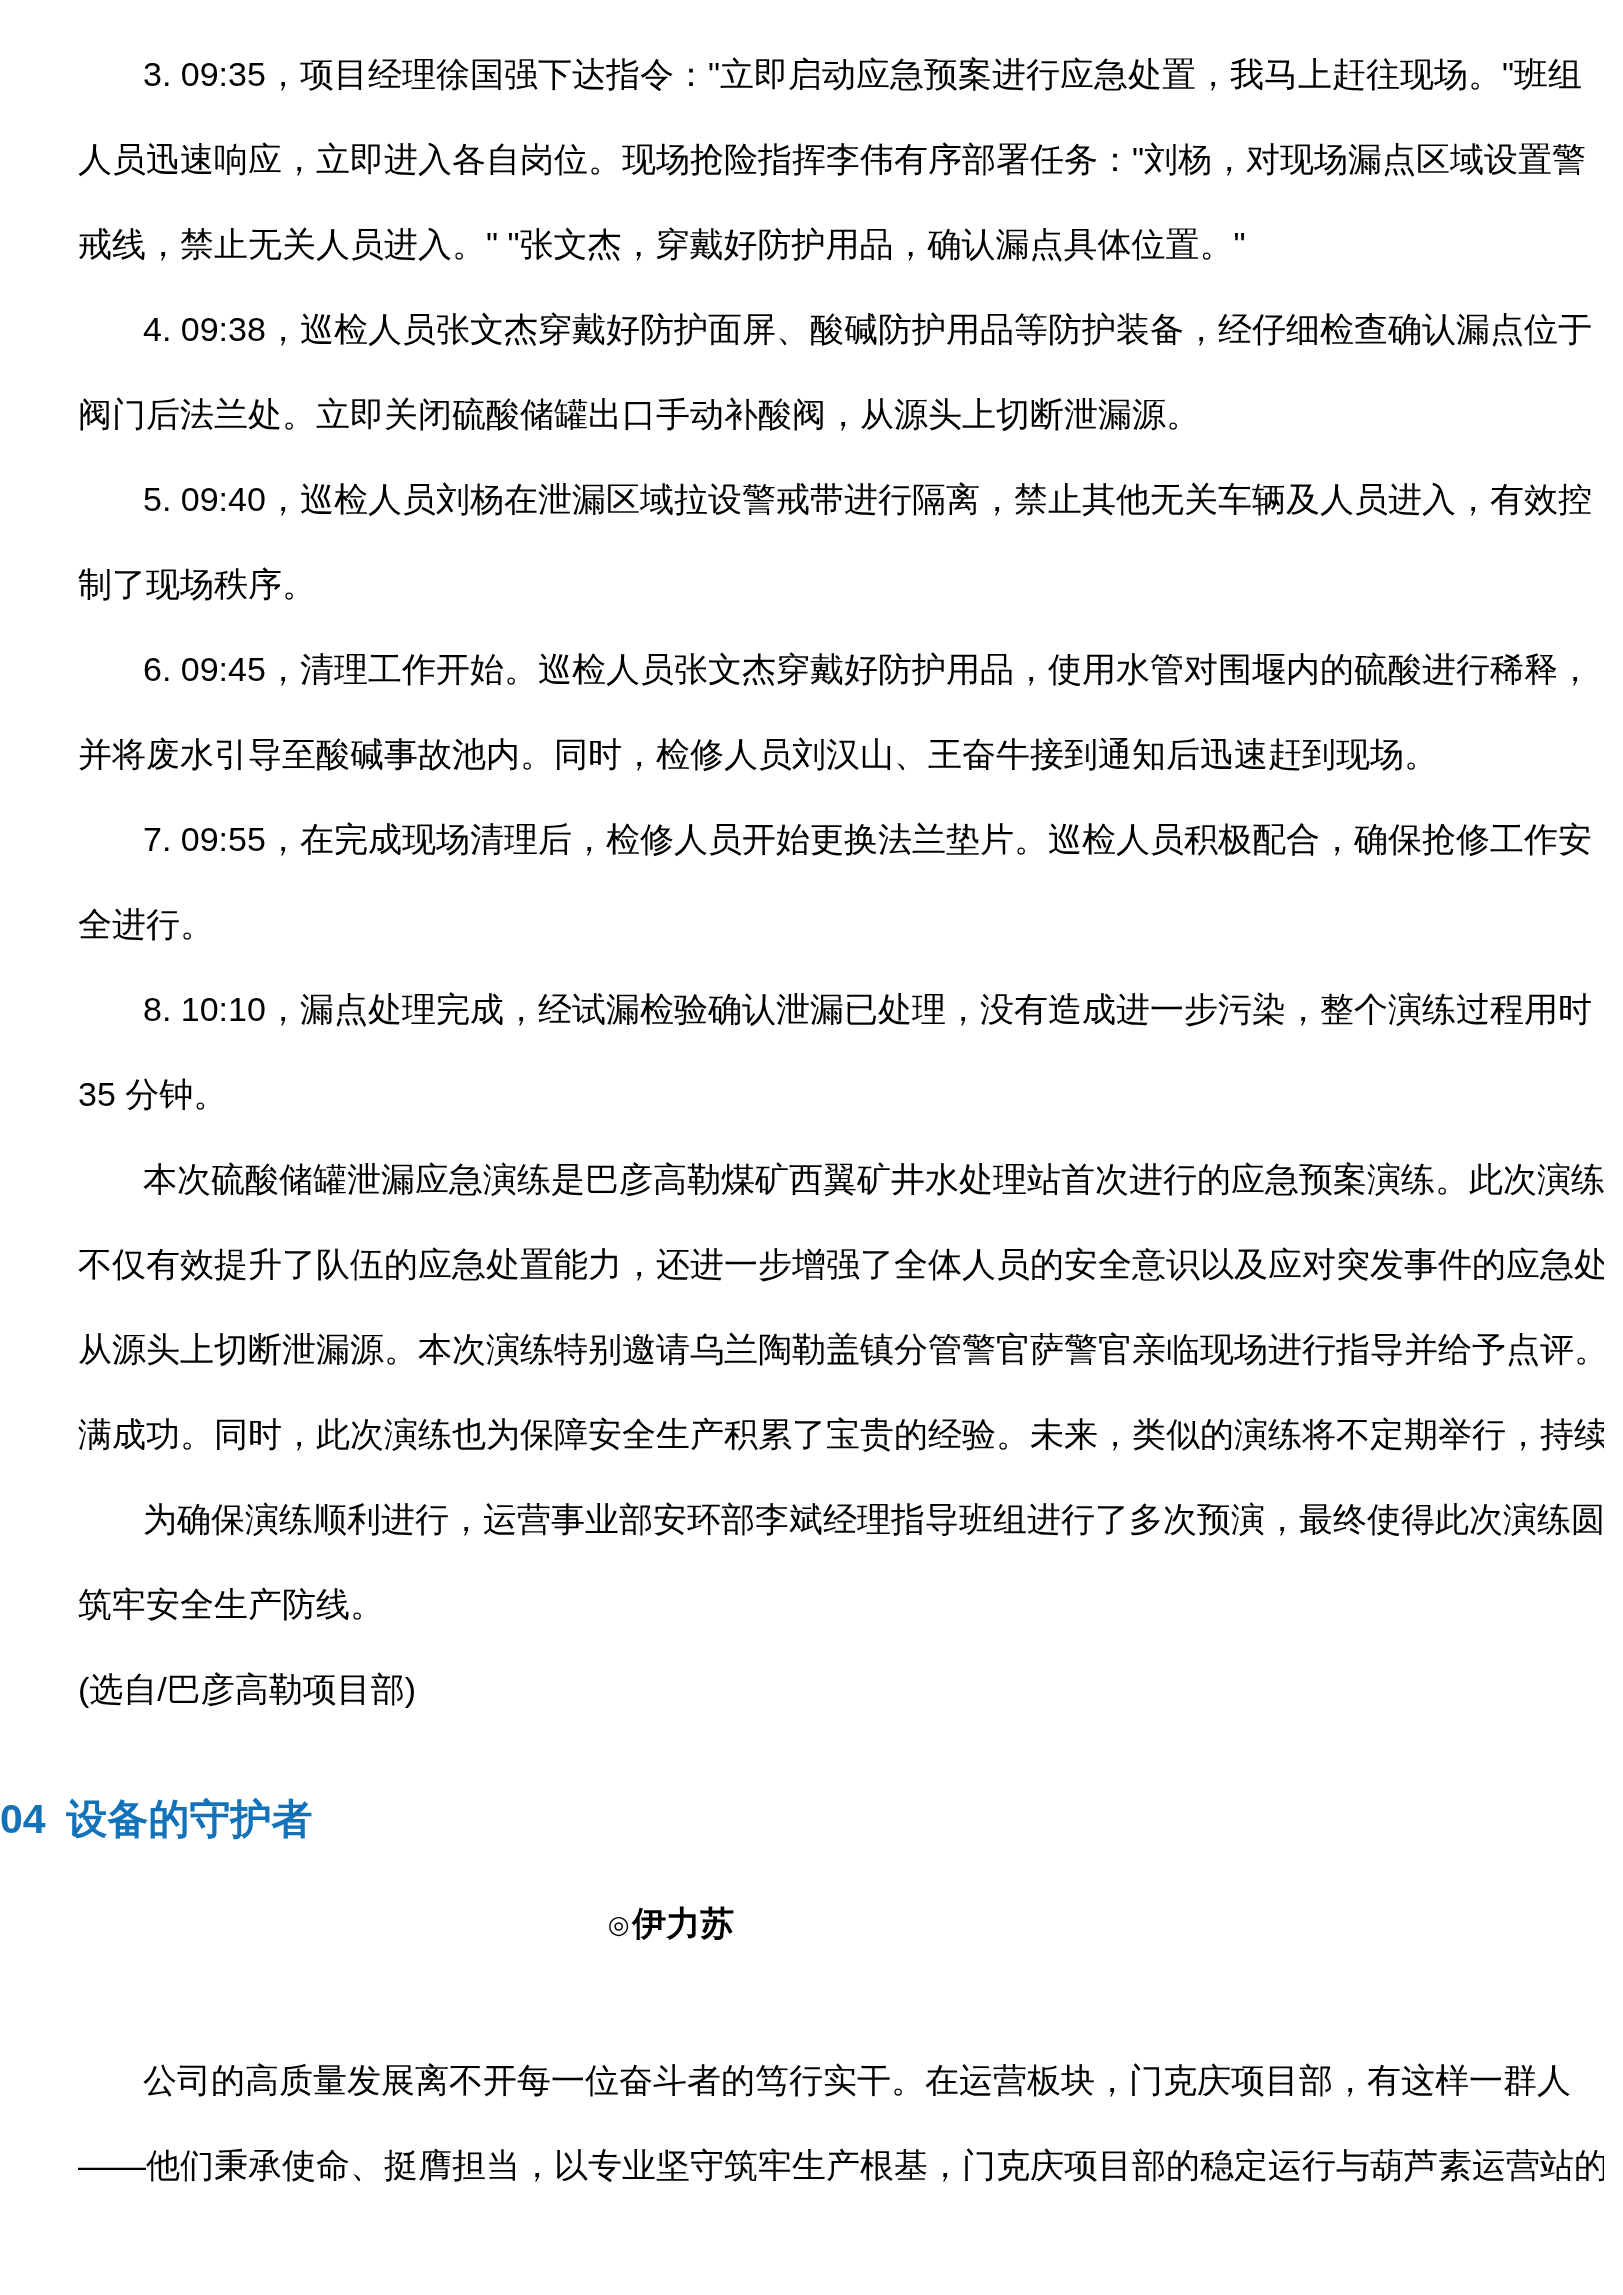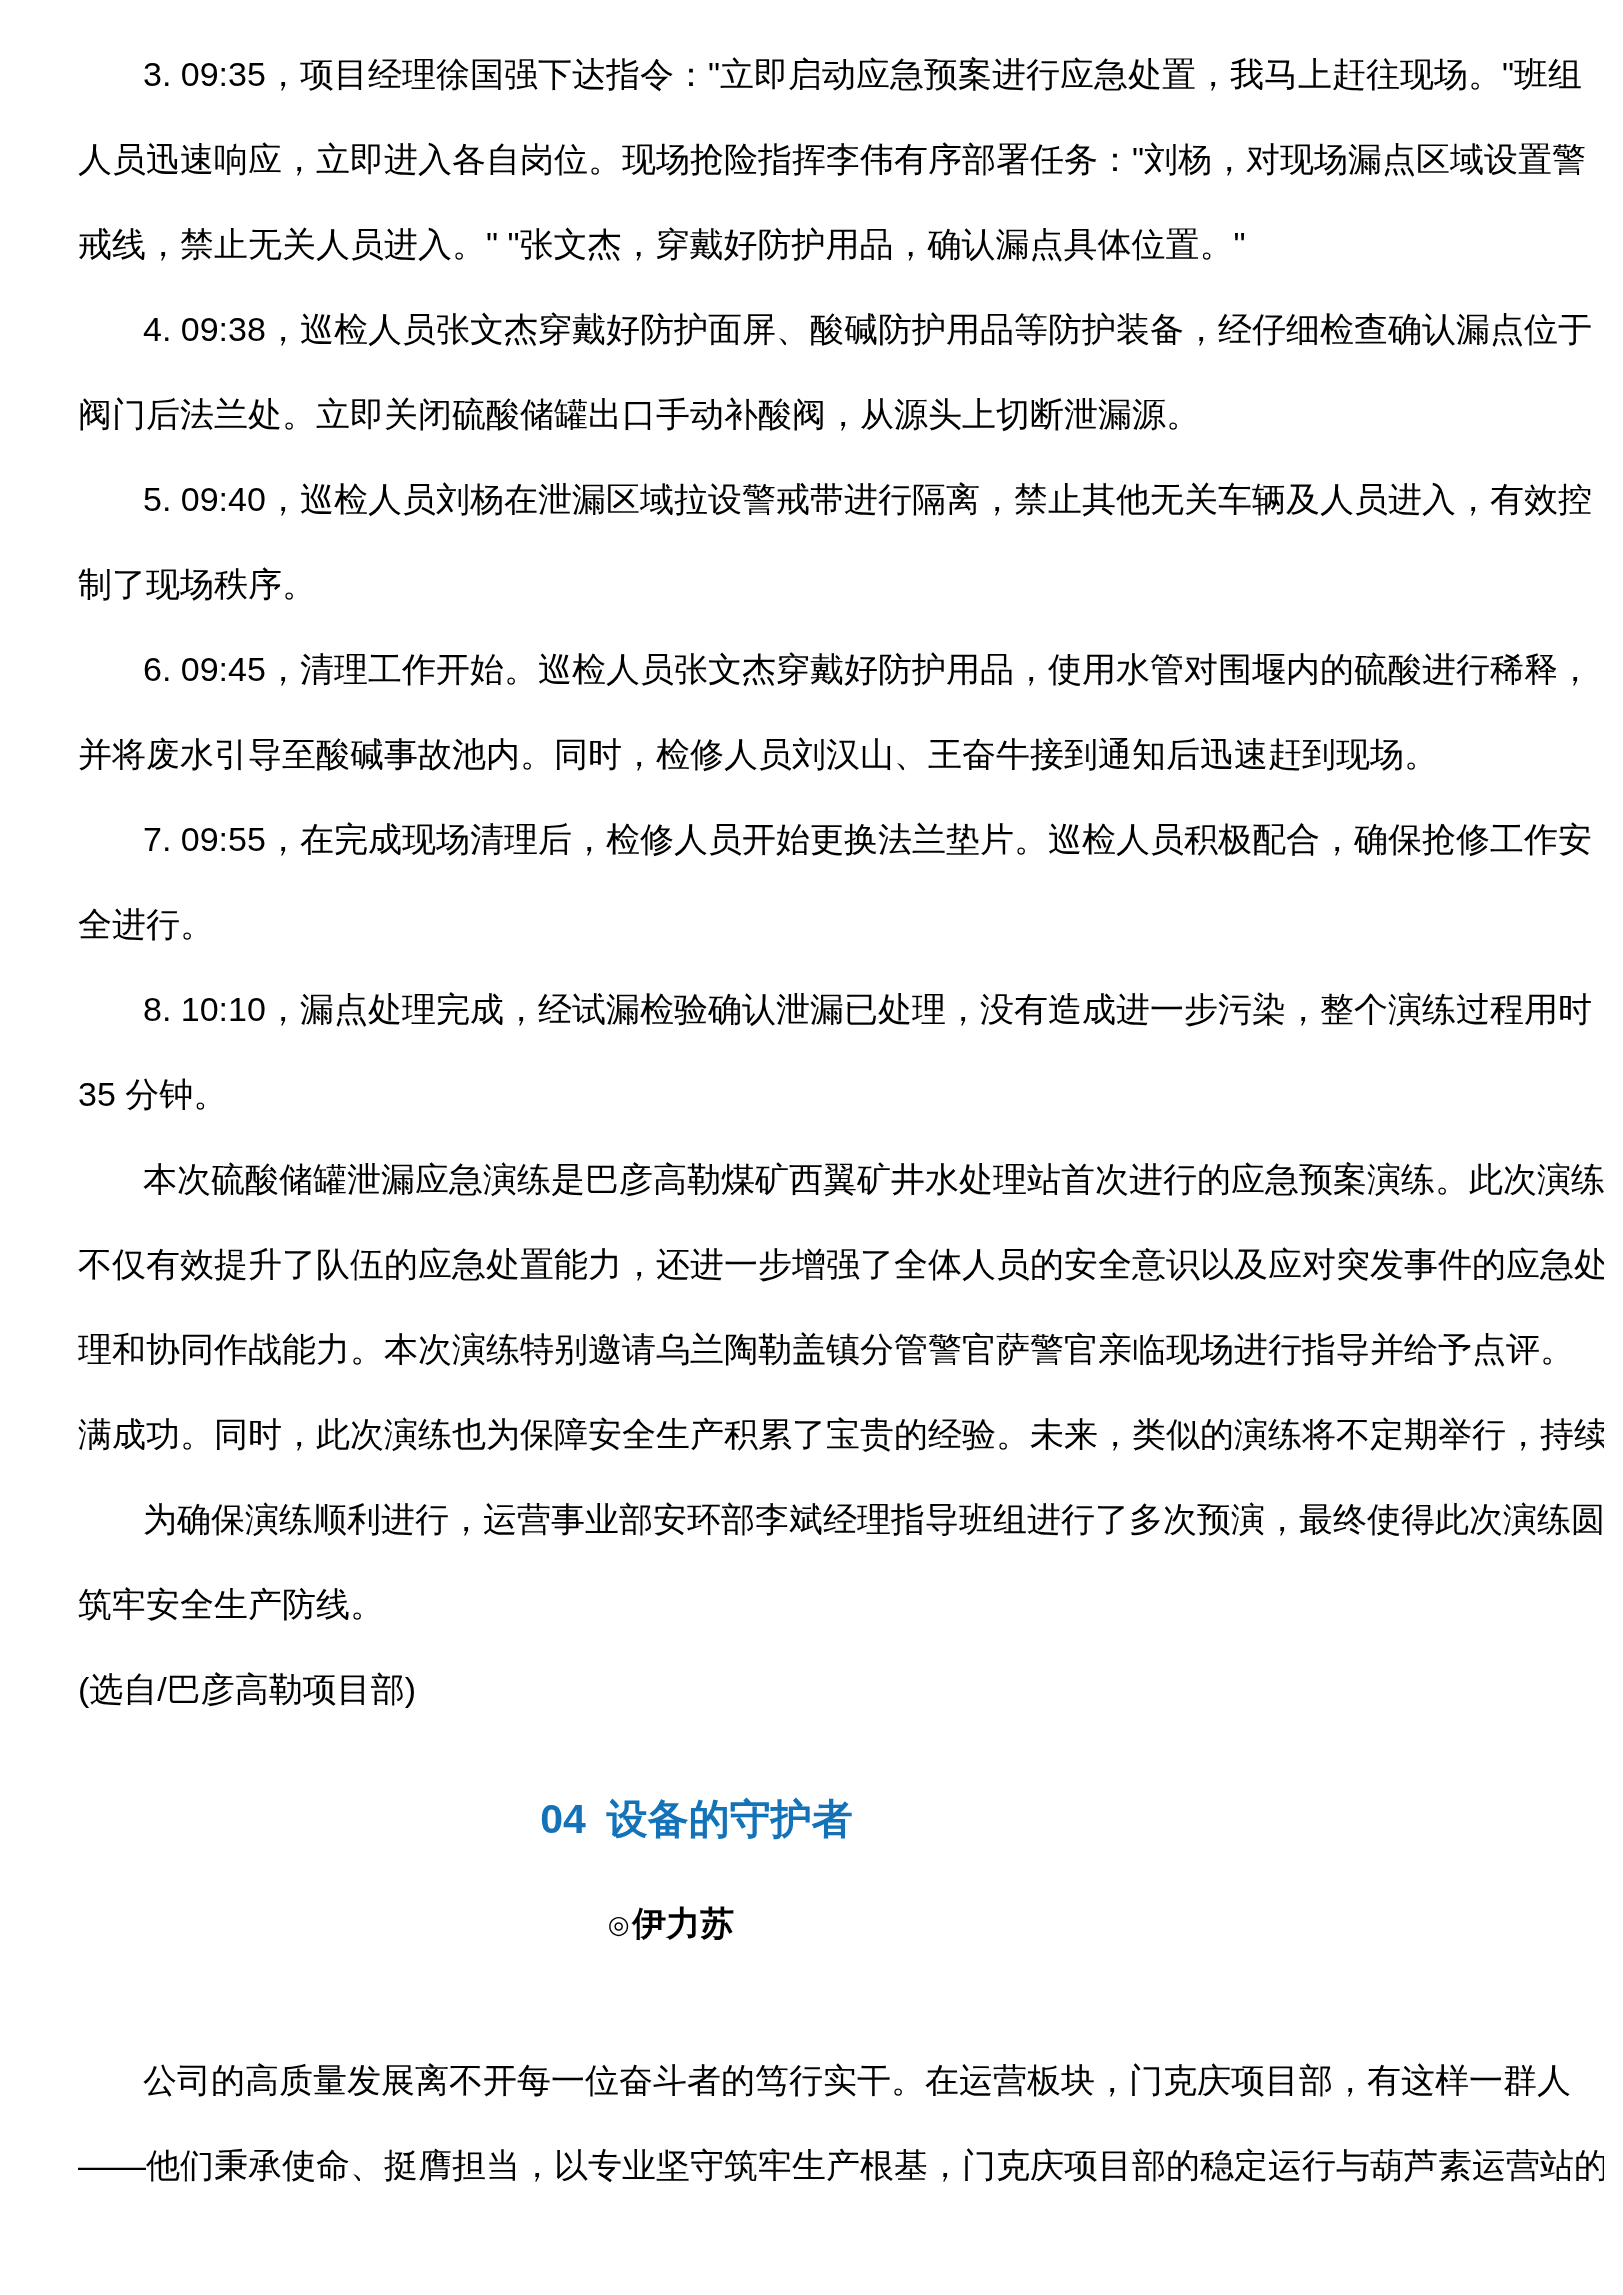--- a/index.html
+++ b/index.html
@@ -31,21 +31,20 @@
   .line.indent { padding-left: 65px; }
   .citation {
     text-align: left;
     padding-right: 49px;
   }
   .heading {
     margin: 45px 0 0 -78px;
     width: 1393px;
     height: 85px;
     line-height: 85px;
-    text-align: center;
     font-size: 41px;
     font-weight: 700;
     white-space: nowrap;
   }
   .heading .heading-title { margin-left: 21px; }
   .author {
     margin: 19px 0 0 -78px;
     width: 1342px;
     height: 85px;
     line-height: 85px;
@@ -77,21 +76,21 @@
         <div class="line indent">5. 09:40，巡检人员刘杨在泄漏区域拉设警戒带进行隔离，禁止其他无关车辆及人员进入，有效控</div>
         <div class="line">制了现场秩序。</div>
         <div class="line indent">6. 09:45，清理工作开始。巡检人员张文杰穿戴好防护用品，使用水管对围堰内的硫酸进行稀释，</div>
         <div class="line">并将废水引导至酸碱事故池内。同时，检修人员刘汉山、王奋牛接到通知后迅速赶到现场。</div>
         <div class="line indent">7. 09:55，在完成现场清理后，检修人员开始更换法兰垫片。巡检人员积极配合，确保抢修工作安</div>
         <div class="line">全进行。</div>
         <div class="line indent">8. 10:10，漏点处理完成，经试漏检验确认泄漏已处理，没有造成进一步污染，整个演练过程用时</div>
         <div class="line">35 分钟。</div>
         <div class="line indent">本次硫酸储罐泄漏应急演练是巴彦高勒煤矿西翼矿井水处理站首次进行的应急预案演练。此次演练</div>
         <div class="line">不仅有效提升了队伍的应急处置能力，还进一步增强了全体人员的安全意识以及应对突发事件的应急处</div>
-        <div class="line">理和协同作战能力。本次演练特别邀请乌兰陶勒盖镇分管警官萨警官亲临现场进行指导并给予点评。</div>
+        <div class="line">从源头上切断泄漏源。本次演练特别邀请乌兰陶勒盖镇分管警官萨警官亲临现场进行指导并给予点评。</div>
         <div class="line">满成功。同时，此次演练也为保障安全生产积累了宝贵的经验。未来，类似的演练将不定期举行，持续</div>
         <div class="line indent">为确保演练顺利进行，运营事业部安环部李斌经理指导班组进行了多次预演，最终使得此次演练圆</div>
         <div class="line">筑牢安全生产防线。</div>
       </div>
 
     <div class="line citation">(选自/巴彦高勒项目部)</div>
 
     <div class="heading" style="color: rgb(20, 115, 184);">
       <span>04</span><span class="heading-title">设备的守护者</span>
     </div>

